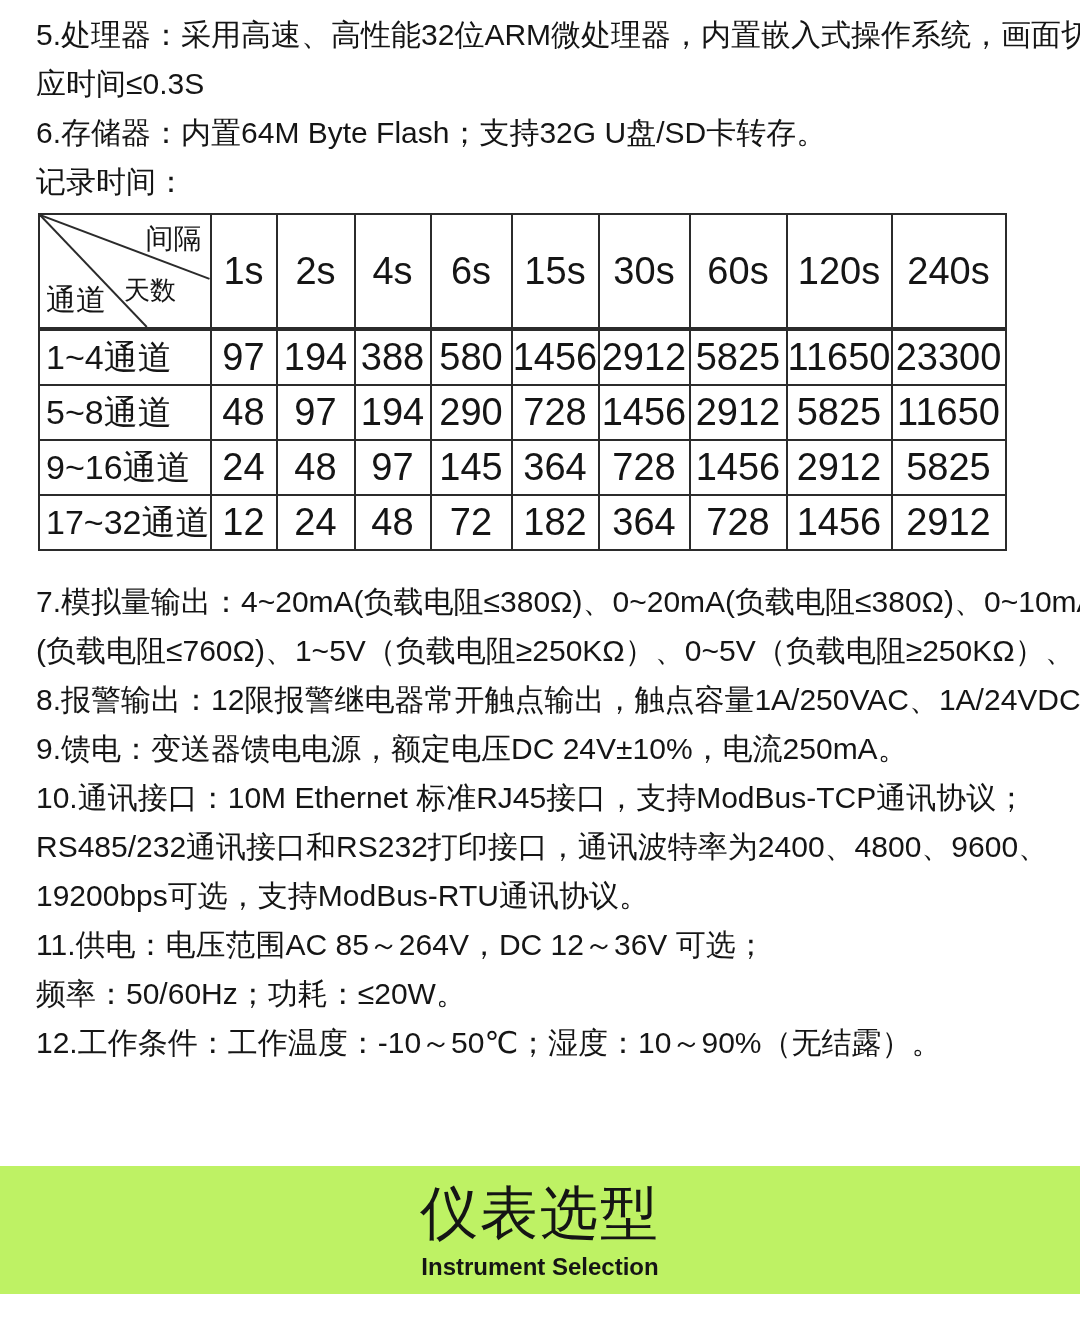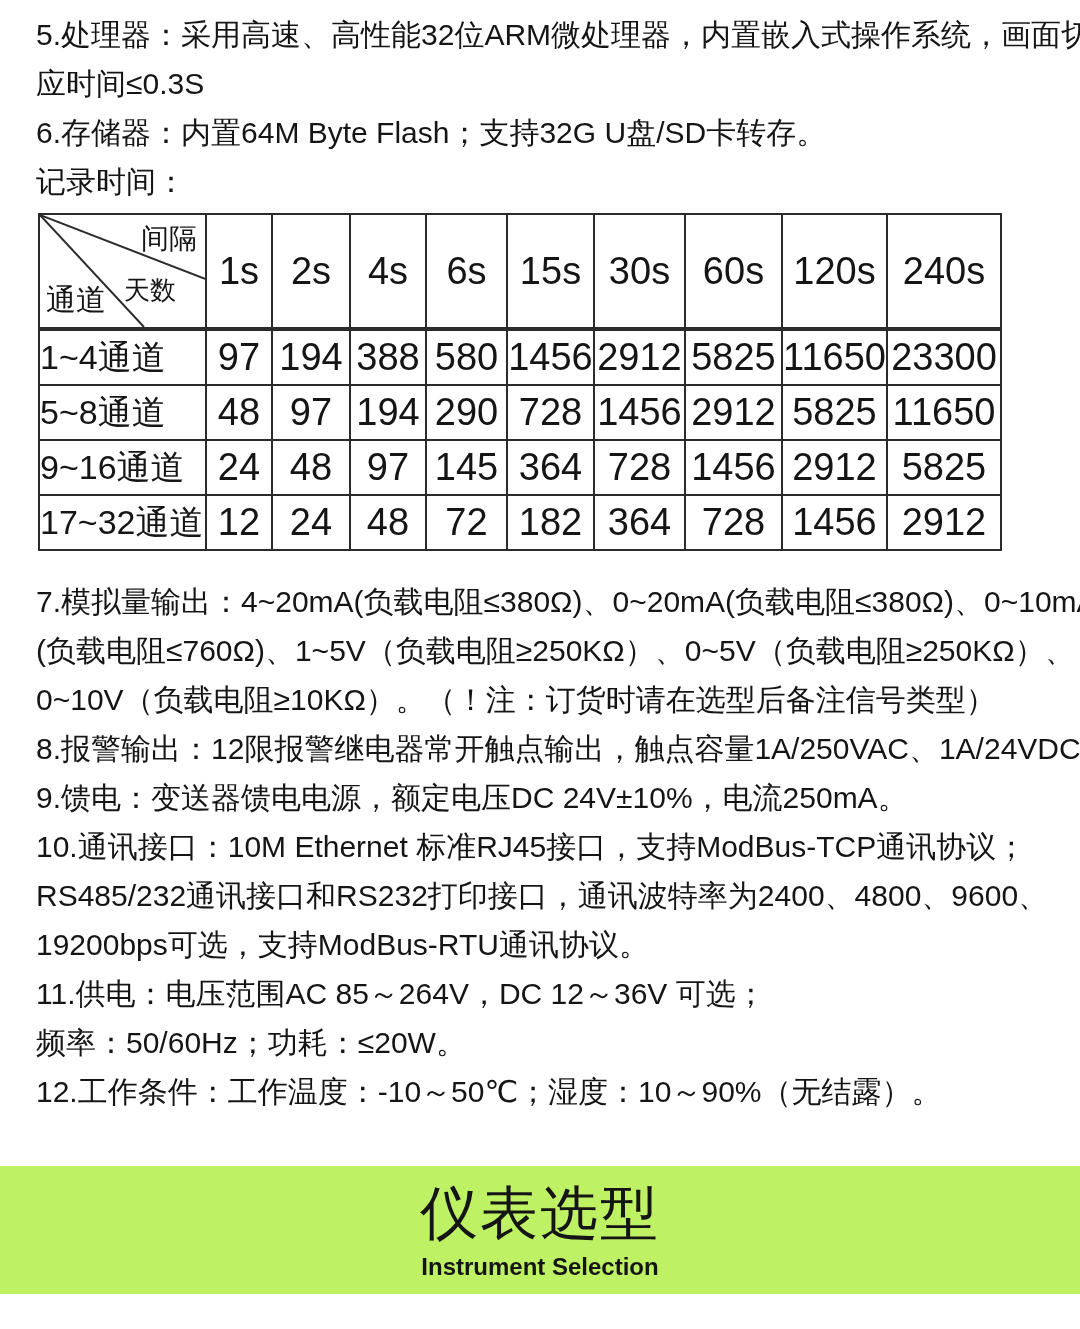--- a/index.html
+++ b/index.html
@@ -25,21 +25,21 @@
   .rec-table td{
     border:2px solid #2b2b2b;
     text-align:center;
     padding:0;
     font-size:38px;
     overflow:hidden;
   }
   .rec-table tr.hdr td{height:112px;border-bottom:4px solid #2b2b2b;}
   .rec-table tr.datarow td{height:53px;}
   .rec-table td.rowlabel{
-    text-align:left;font-size:34px;
+    text-align:left;padding-left:6px;font-size:34px;
     white-space:nowrap;
   }
   .corner{position:relative;}
   .corner svg{position:absolute;left:0;top:0;width:100%;height:100%;display:block;}
   .corner .lbl{position:absolute;font-size:28px;line-height:1;white-space:nowrap;}
   .corner .lbl-interval{top:10px;right:8px;}
   .corner .lbl-days{top:62px;left:84px;font-size:26px;}
   .corner .lbl-channel{bottom:12px;left:6px;font-size:30px;}
   
   .after-table{margin-top:26px;}
@@ -143,21 +143,20 @@
         <td>364</td>
         <td>728</td>
         <td>1456</td>
         <td>2912</td>
       </tr>
     </tbody>
       </table>
 
     <div class="line after-table">7.模拟量输出：4~20mA(负载电阻≤380Ω)、0~20mA(负载电阻≤380Ω)、0~10mA</div>
     <div class="line">(负载电阻≤760Ω)、1~5V（负载电阻≥250KΩ）、0~5V（负载电阻≥250KΩ）、</div>
-    <div class="line">0~10V（负载电阻≥10KΩ）。（！注：订货时请在选型后备注信号类型）</div>
     <div class="line">8.报警输出：12限报警继电器常开触点输出，触点容量1A/250VAC、1A/24VDC（阻</div>
     <div class="line"> 9.馈电：变送器馈电电源，额定电压DC 24V±10%，电流250mA。</div>
     <div class="line">10.通讯接口：10M  Ethernet 标准RJ45接口，支持ModBus-TCP通讯协议；</div>
     <div class="line">RS485/232通讯接口和RS232打印接口，通讯波特率为2400、4800、9600、</div>
     <div class="line">19200bps可选，支持ModBus-RTU通讯协议。</div>
     <div class="line">11.供电：电压范围AC 85～264V，DC 12～36V 可选；</div>
     <div class="line">频率：50/60Hz；功耗：≤20W。</div>
     <div class="line">12.工作条件：工作温度：-10～50℃；湿度：10～90%（无结露）。</div>
   </div>
 

